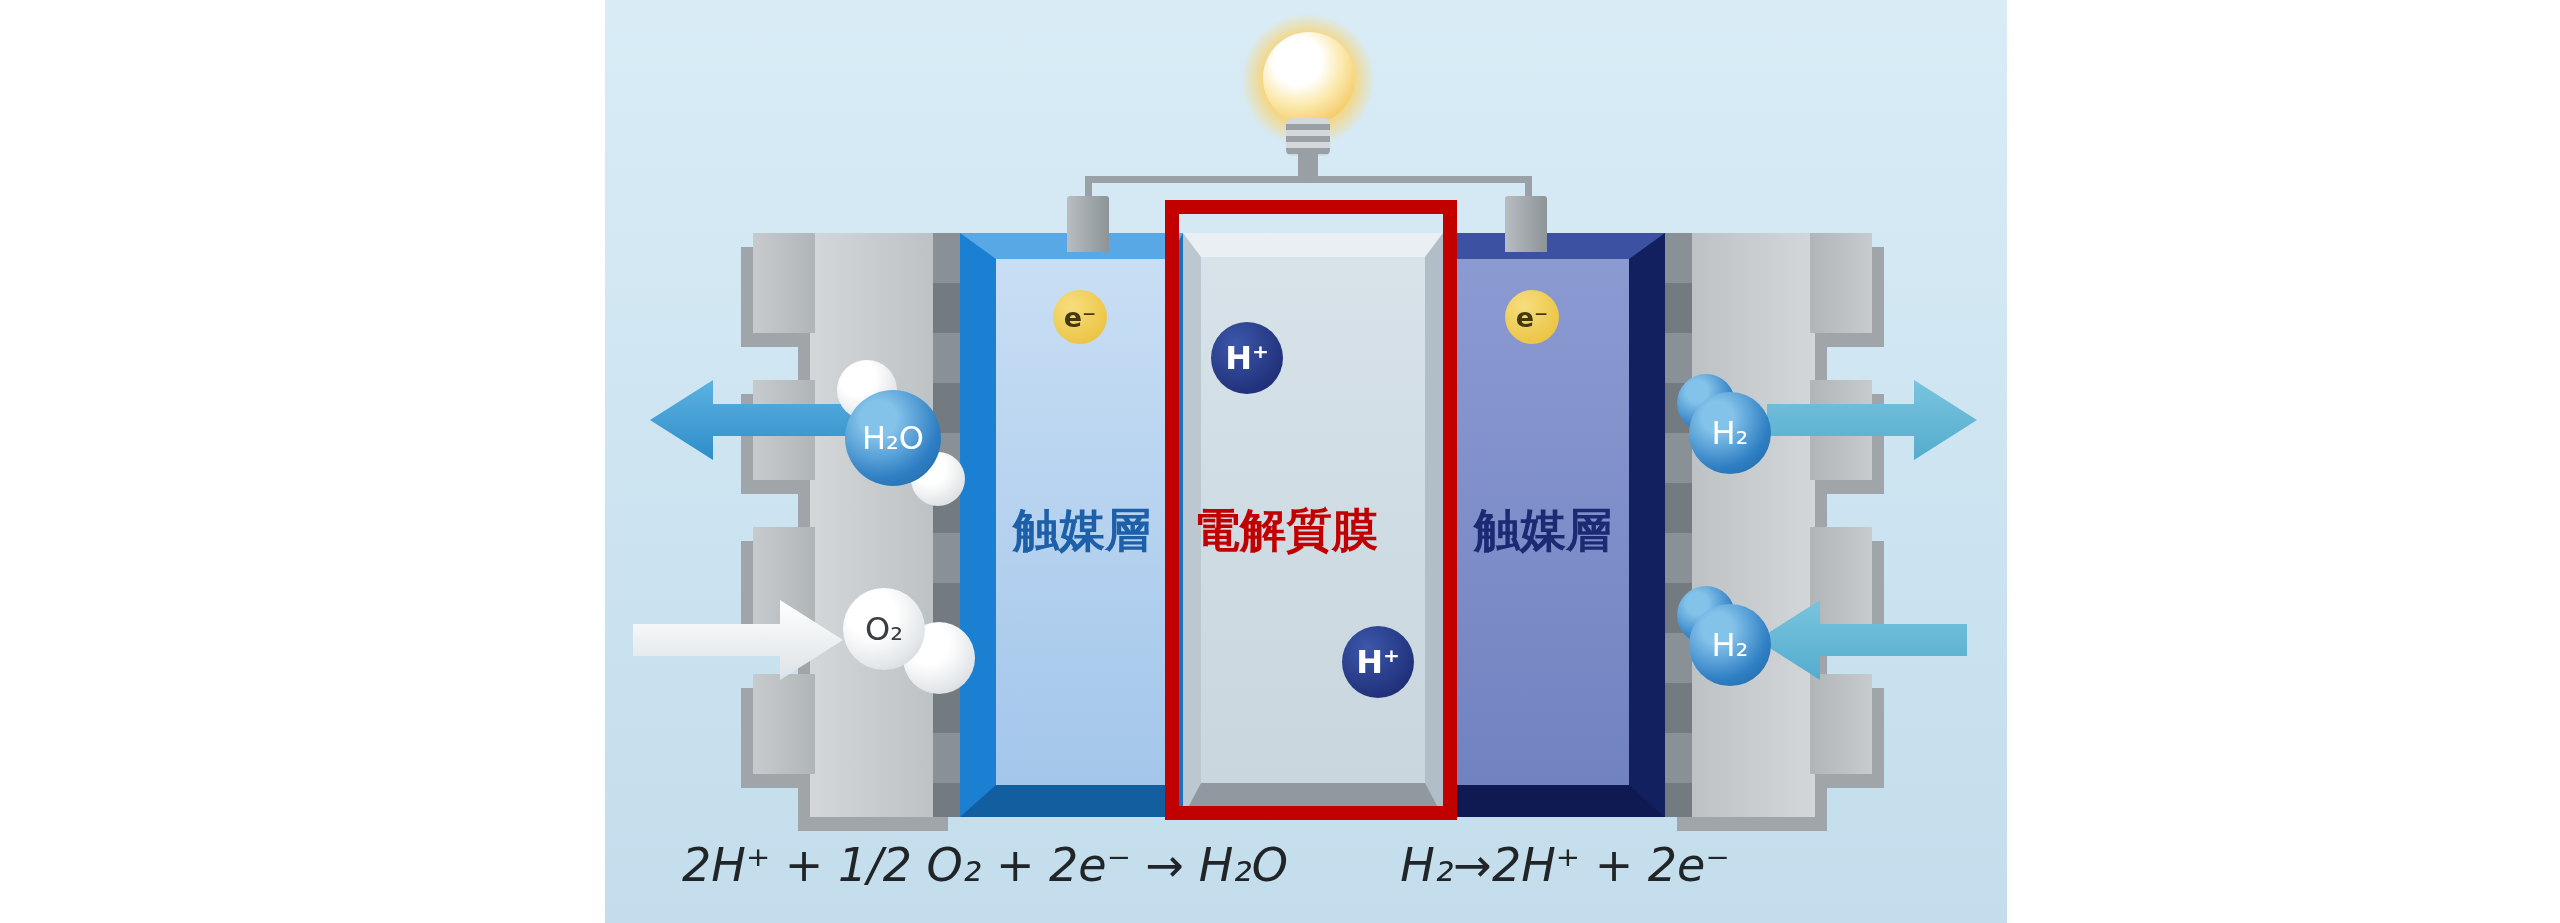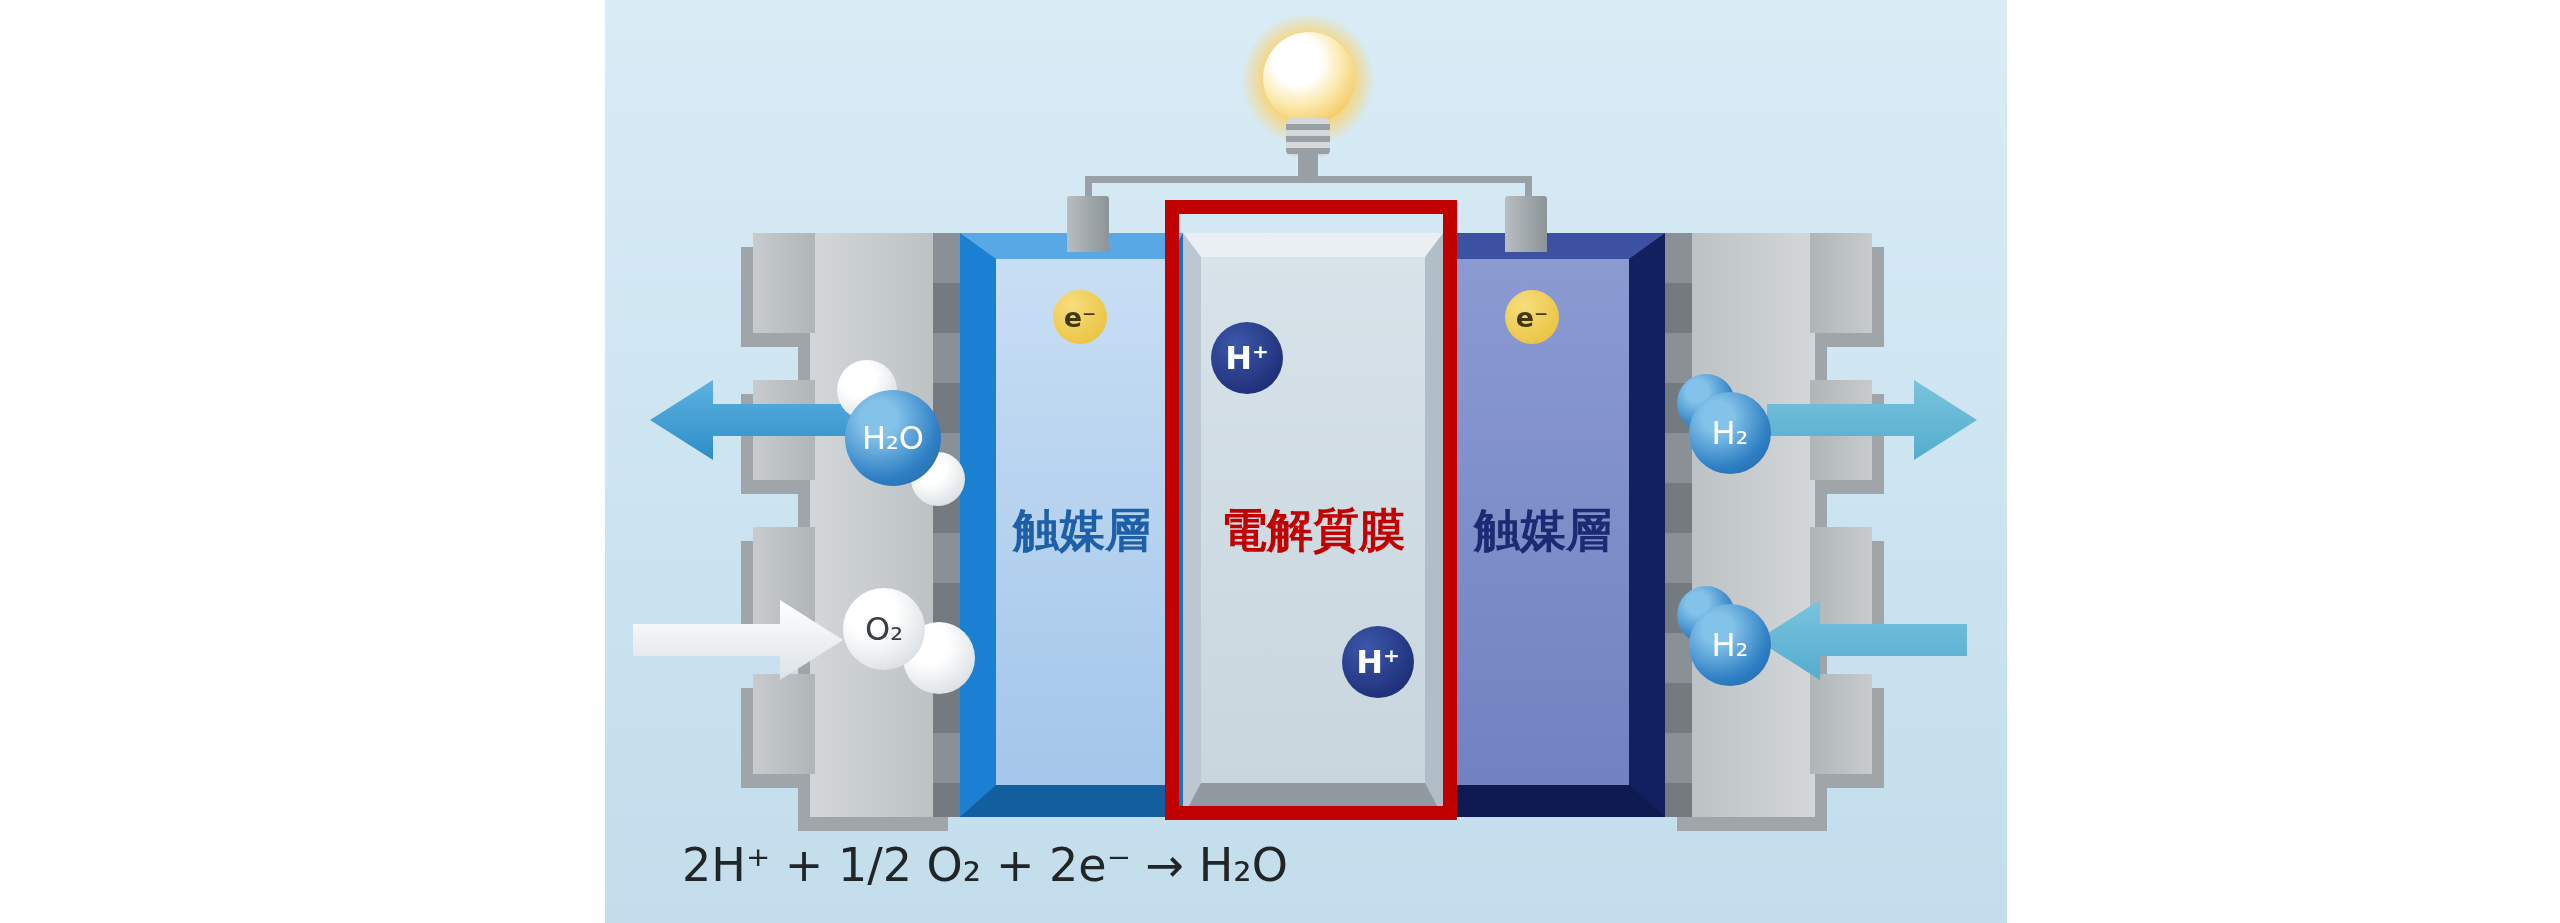--- a/index.html
+++ b/index.html
@@ -66,21 +66,21 @@
 
   
   .arrow { z-index:18; }
   .arrow.ptleft  { clip-path:polygon(0 50%, 30% 0, 30% 30%, 100% 30%, 100% 70%, 30% 70%, 30% 100%); }
   .arrow.ptright { clip-path:polygon(100% 50%, 70% 0, 70% 30%, 0 30%, 0 70%, 70% 70%, 70% 100%); }
   .arrow.blue  { background:linear-gradient(180deg,#5cb2e2,#2e8dc8); }
   .arrow.teal  { background:linear-gradient(180deg,#79c4de,#54acce); }
   .arrow.white { background:linear-gradient(180deg,#ffffff,#dce2e6); filter:drop-shadow(0 0 3px #b4bcc1); }
 
   
-  .formula { top:838px; z-index:22; font-size:46px; color:#222528; text-align:center; }
+  .formula { top:838px; z-index:22; font-size:46px; color:#222528; text-align:center;font-style:italic; }
 </style>
 </head>
 <body>
 
 <div class="canvas">
   <div class="panel">
 
     <div class="abs wire" style="left:480px; top:176px; width:447px; height:7px;"></div>
     <div class="abs wire" style="left:480px; top:176px; width:7px; height:76px;"></div>
     <div class="abs wire" style="left:920px; top:176px; width:7px; height:76px;"></div>
@@ -105,21 +105,21 @@
     <div class="abs tooth right" style="left:1205px; top:527px;"></div>
     <div class="abs tooth right" style="left:1205px; top:674px;"></div>
     <div class="abs channel" style="left:1060px;"></div>
 
     <div class="abs electrode-left"></div>
     <div class="abs membrane"></div>
     <div class="abs electrode-right"></div>
     <div class="abs red-frame"></div>
 
     <div class="abs layer-label" style="left:377px; width:200px; color:#1d5fa8;">触媒層</div>
-    <div class="abs layer-label" style="left:578px; width:260px; color:#c10000;">電解質膜</div>
+    <div class="abs layer-label" style="left:551px; width:260px; color:#c10000;">電解質膜</div>
     <div class="abs layer-label" style="left:833px; width:210px; color:#1b2a72;">触媒層</div>
 
     <div class="abs badge badge-e" style="left:448px; top:290px;">
       <span>e⁻</span>
     </div>
     <div class="abs badge badge-e" style="left:900px; top:290px;">
       <span>e⁻</span>
     </div>
     <div class="abs badge badge-h" style="left:606px; top:322px;">
       <span>H⁺</span>
@@ -147,15 +147,16 @@
     <div class="abs sphere blue" style="left:1072px; top:374px; width:58px; height:58px; z-index:25;"></div>
     <div class="abs sphere blue" style="left:1084px; top:392px; width:82px; height:82px; z-index:26; font-size:32px;">
       <span>H₂</span>
     </div>
     <div class="abs sphere blue" style="left:1072px; top:586px; width:58px; height:58px; z-index:25;"></div>
     <div class="abs sphere blue" style="left:1084px; top:604px; width:82px; height:82px; z-index:26; font-size:32px;">
       <span>H₂</span>
     </div>
 
     <div class="abs formula" style="left:40px; width:680px;">2H⁺ + 1/2 O₂ + 2e⁻ → H₂O</div>
+    <div class="abs formula" style="left:770px; width:380px;">H₂→2H⁺ + 2e⁻</div>
 
   </div>
 </div>
 
 </body></html>

